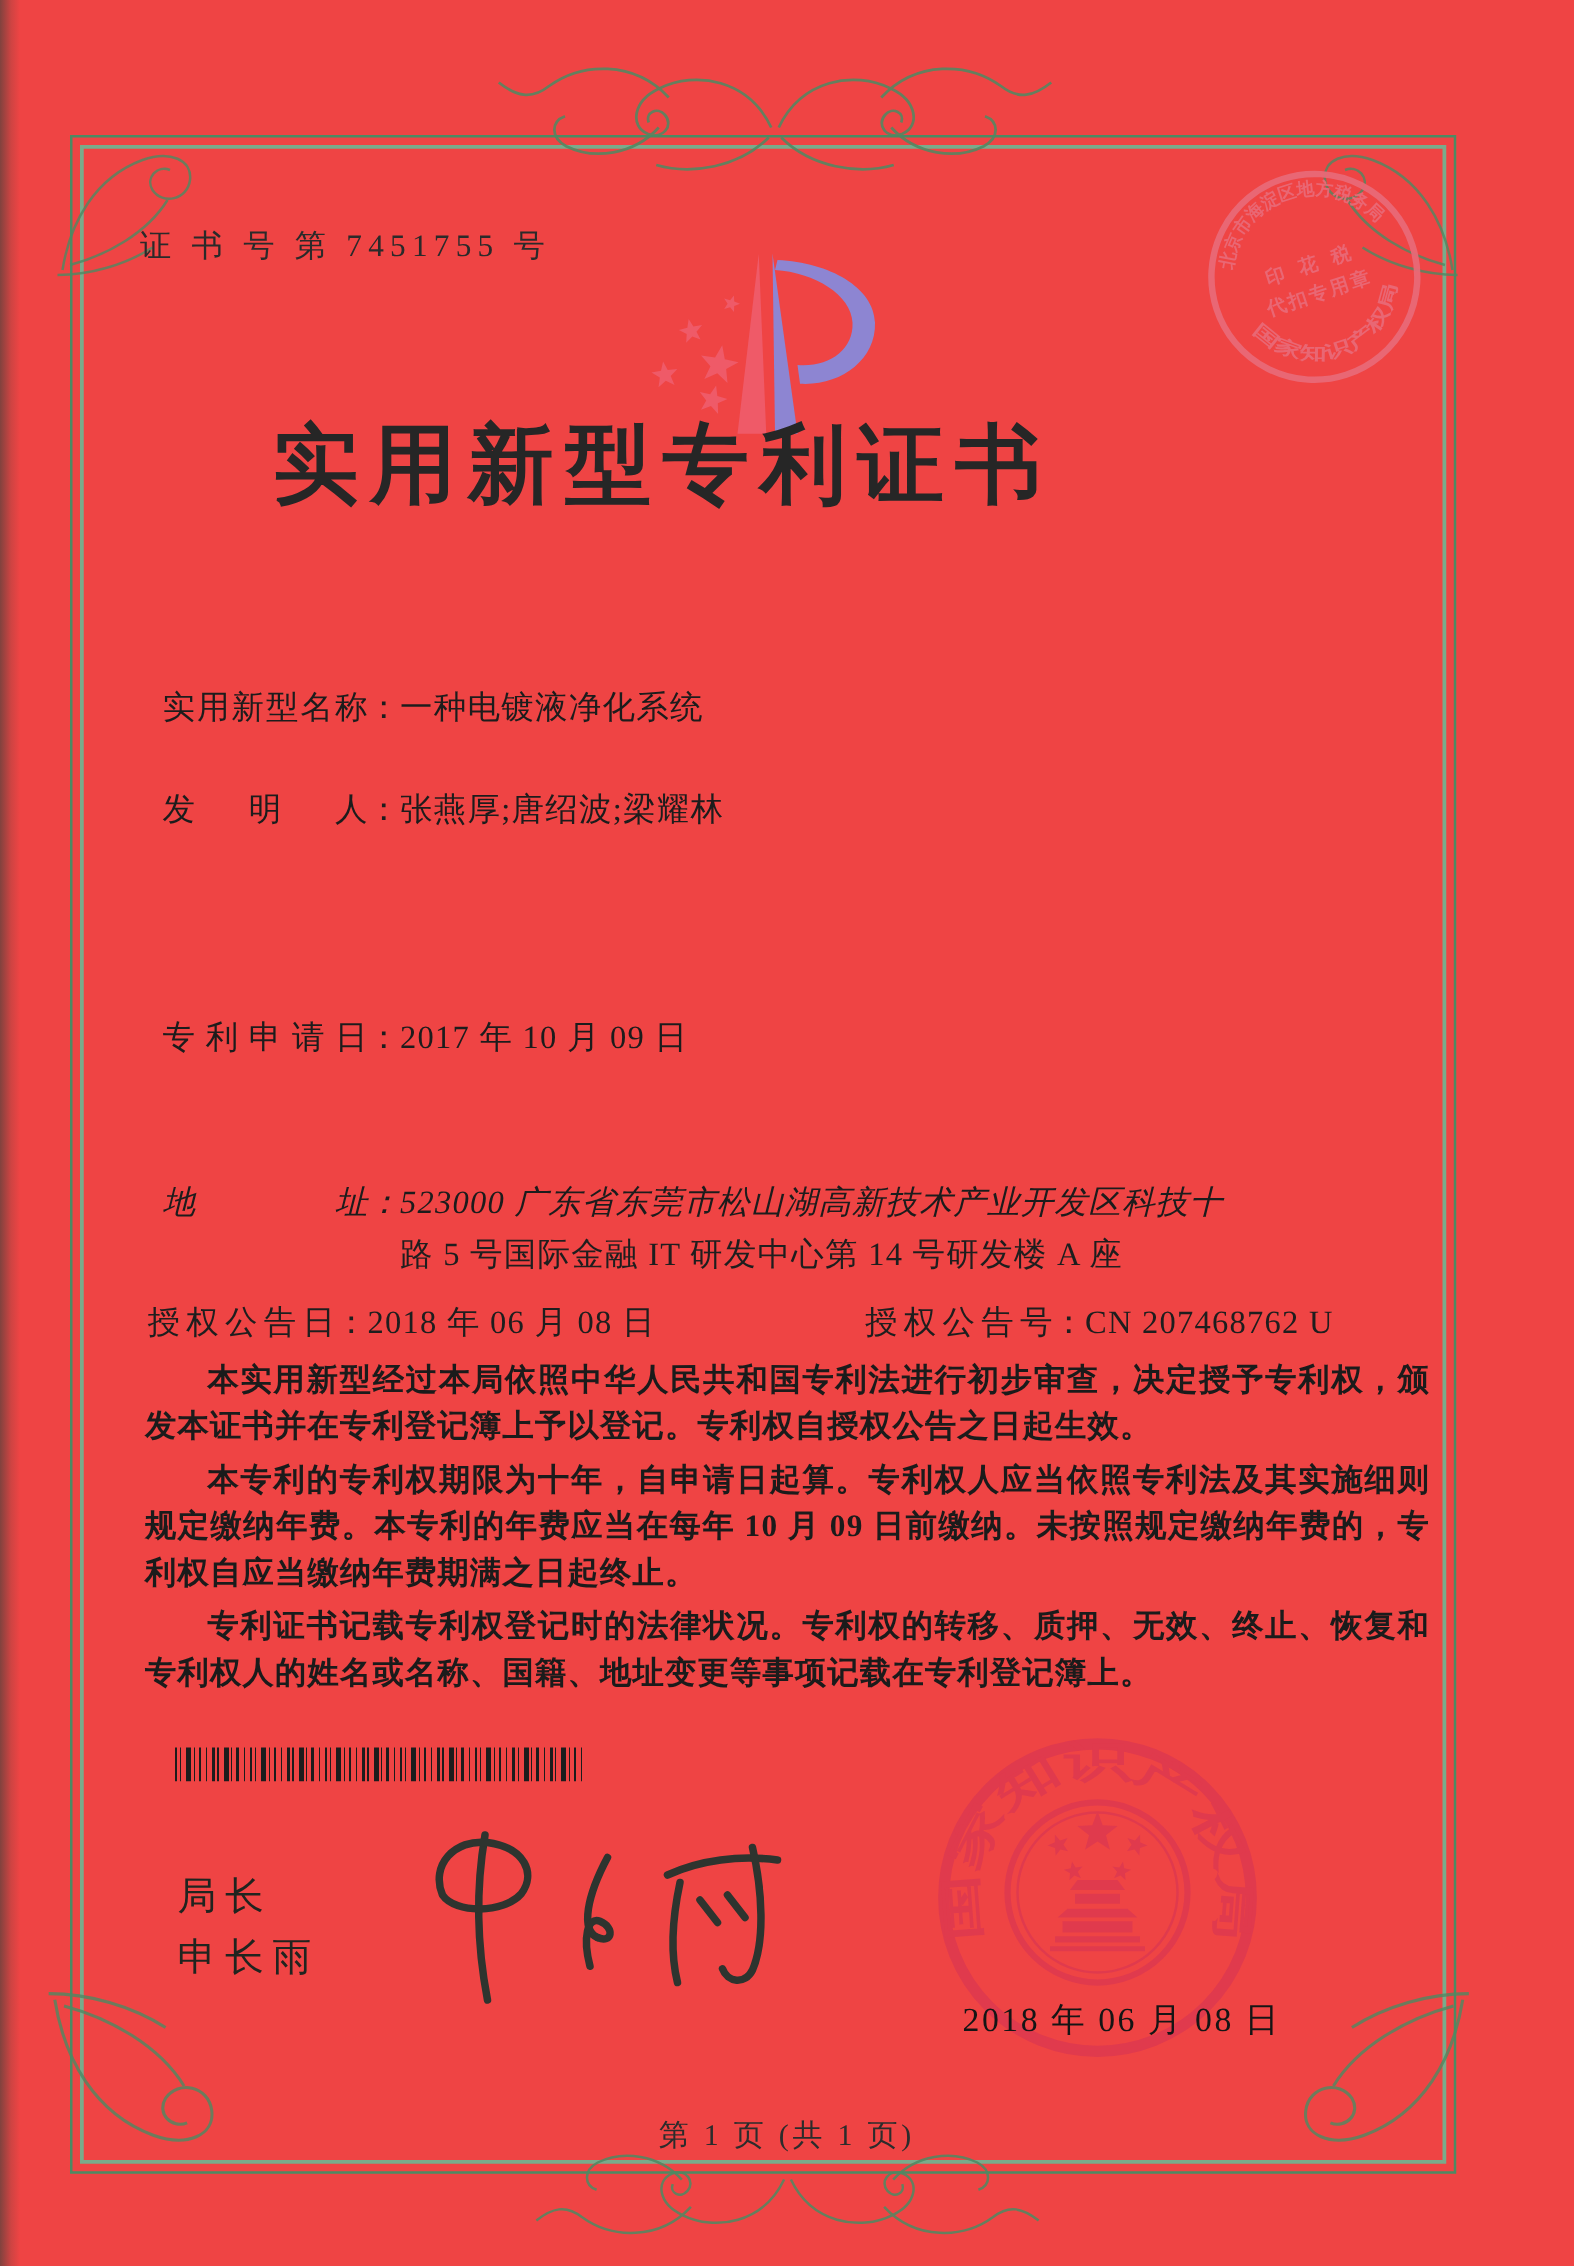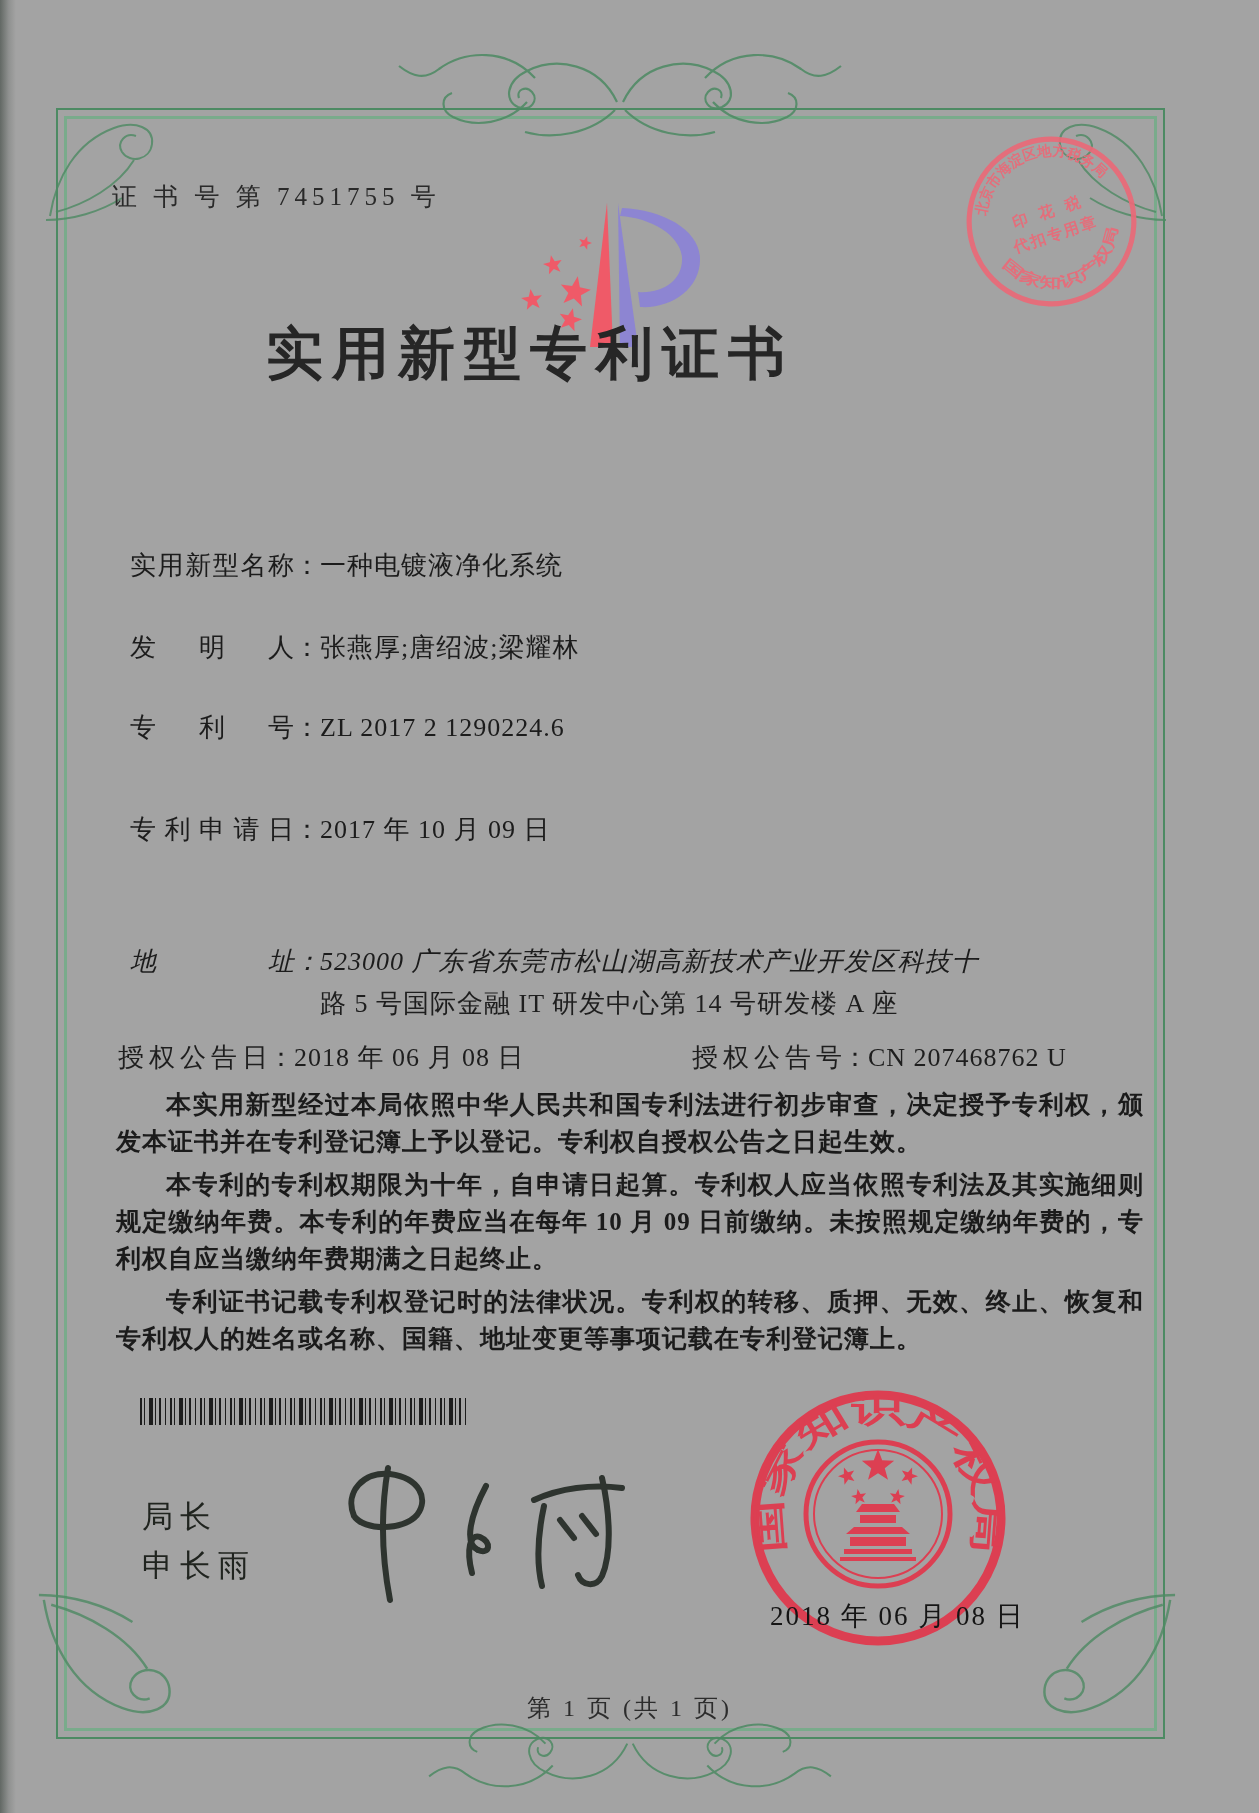--- a/index.html
+++ b/index.html
@@ -1,32 +1,32 @@
 <!DOCTYPE html>
 <html><head>
 <meta charset="utf-8">
 <style>
   html,body { margin:0; padding:0; background:#d8d8d2; }
   .page {
     position:relative; width:1259px; height:1813px; margin:0 auto;
-    background:#a3a3a3; overflow:hidden;
+    background:#ef4444; overflow:hidden;
     font-family:"Liberation Serif","DejaVu Serif",serif; color:#1e1e1e;
   }
   
   .scan-edge { position:absolute; left:0; top:0; width:16px; height:100%;
     background:linear-gradient(90deg, rgba(55,65,58,.6), rgba(55,65,58,.18) 55%, rgba(55,65,58,0)); }
   
   .frame-outer { position:absolute; left:56px; top:108px; right:94px; bottom:74px;
     border:2px solid #4d8a63; }
   .frame-inner { position:absolute; left:64px; top:116px; right:102px; bottom:82px;
     border:3px solid #79ab8b; }
   .ornament { position:absolute; pointer-events:none; }
   .cert-no { position:absolute; left:112px; top:180px; font-size:25px; letter-spacing:5px; color:#2a2a2a; }
-  .title { position:absolute; left:90px; top:316px; width:880px; text-align:center;
-    font-size:57px; font-weight:bold; letter-spacing:9px; color:#262626; }
+  .title { position:absolute; left:90px; top:326px; width:880px; text-align:center;
+    font-size:69px; font-weight:bold; letter-spacing:9px; color:#262626; }
   .frow { position:absolute; left:130px; font-size:26px; white-space:nowrap; color:#1c1c1c; }
   .flabel { display:inline-block; width:164px; text-align:justify; text-align-last:justify;
     text-justify:inter-character; vertical-align:top; }
   .fcolon { display:inline-block; width:26px; }
   .fvalue { letter-spacing:1px; }
   .addr2 { position:absolute; left:320px; top:986px; font-size:26px; letter-spacing:1px; }
   .grow { position:absolute; top:1040px; font-size:26px; white-space:nowrap; }
   .glabel { display:inline-block; width:150px; text-align:justify; text-align-last:justify; text-justify:inter-character; }
   .body-text { position:absolute; left:116px; top:1086px; width:1028px; font-size:25px;
     line-height:37px; letter-spacing:1px; color:#1b1b1b;font-weight:bold; }
@@ -133,23 +133,20 @@
   </svg>
 
   <div class="title">实用新型专利证书</div>
 
   <div class="frow" style="top:548px;">
     <span class="flabel">实用新型名称</span><span class="fcolon">：</span><span class="fvalue">一种电镀液净化系统</span>
   </div>
   <div class="frow" style="top:630px;">
     <span class="flabel">发明人</span><span class="fcolon">：</span><span class="fvalue">张燕厚;唐绍波;梁耀林</span>
   </div>
-  <div class="frow" style="top:710px;">
-    <span class="flabel">专利号</span><span class="fcolon">：</span><span class="fvalue">ZL 2017 2 1290224.6</span>
-  </div>
   <div class="frow" style="top:812px;">
     <span class="flabel">专利申请日</span><span class="fcolon">：</span><span class="fvalue">2017 年 10 月 09 日</span>
   </div>
   <div class="frow" style="top:944px;font-style:italic;">
     <span class="flabel">地址</span><span class="fcolon">：</span><span class="fvalue">523000 广东省东莞市松山湖高新技术产业开发区科技十</span>
   </div>
   <div class="addr2">路 5 号国际金融 IT 研发中心第 14 号研发楼 A 座</div>
 
   <div class="grow" style="left:118px;">
     <span class="glabel">授权公告日</span><span>：</span><span class="fvalue">2018 年 06 月 08 日</span>

